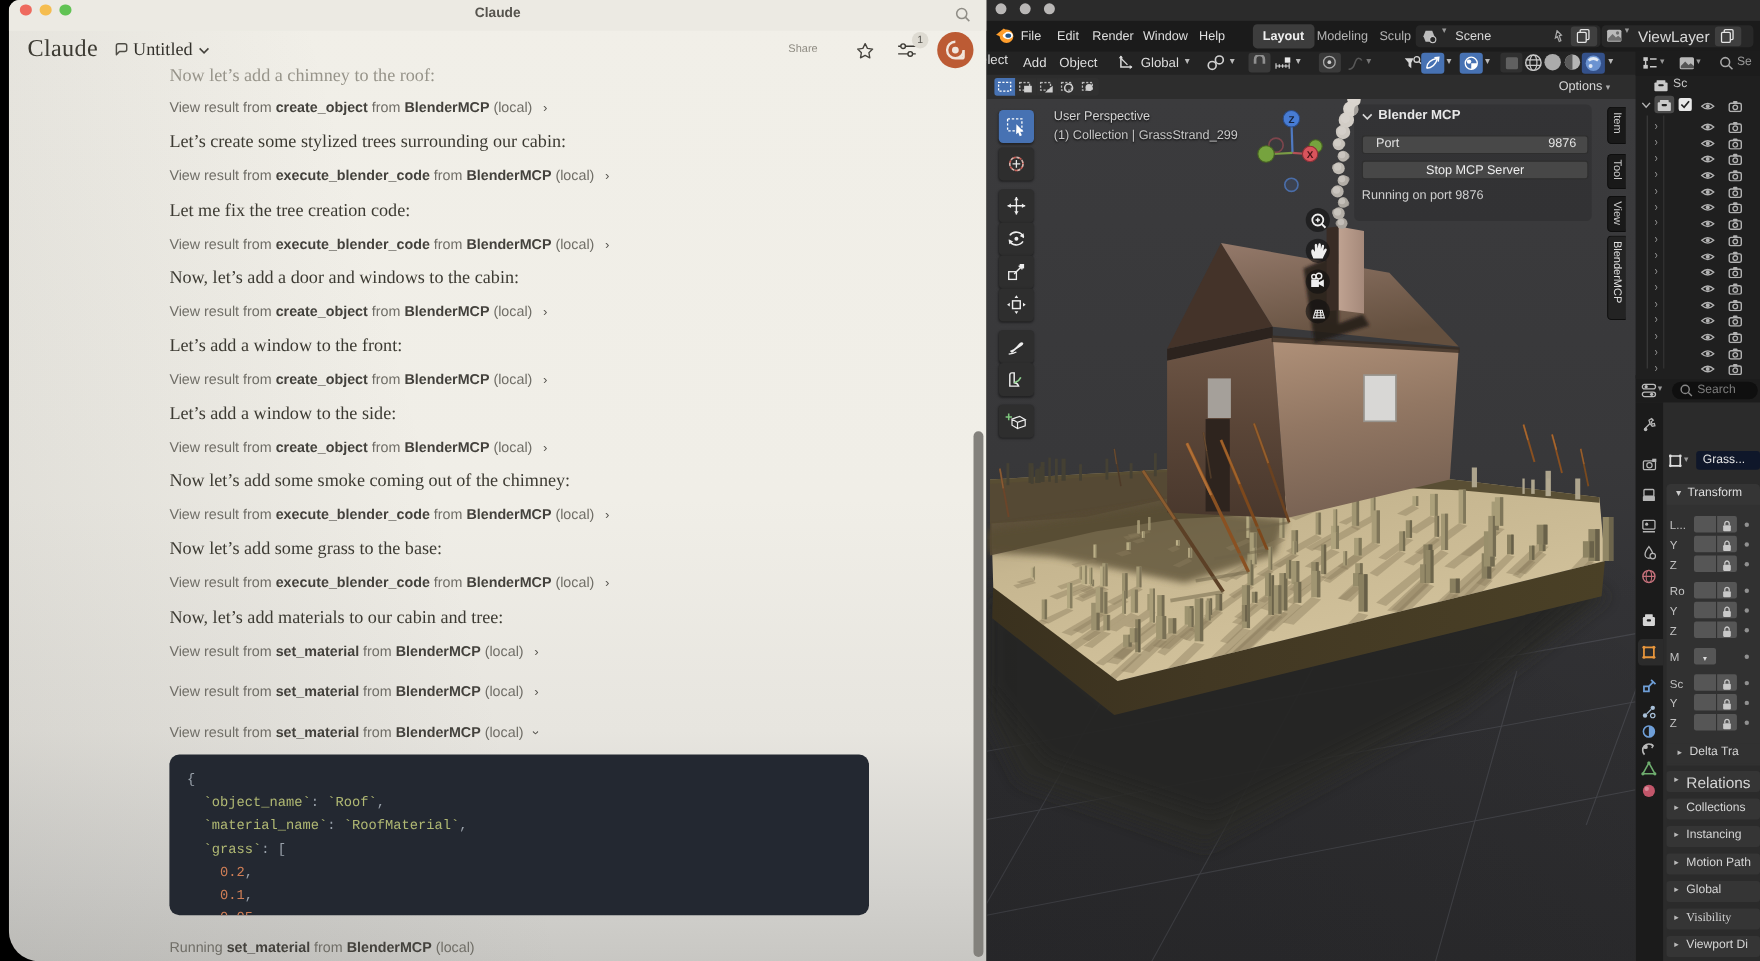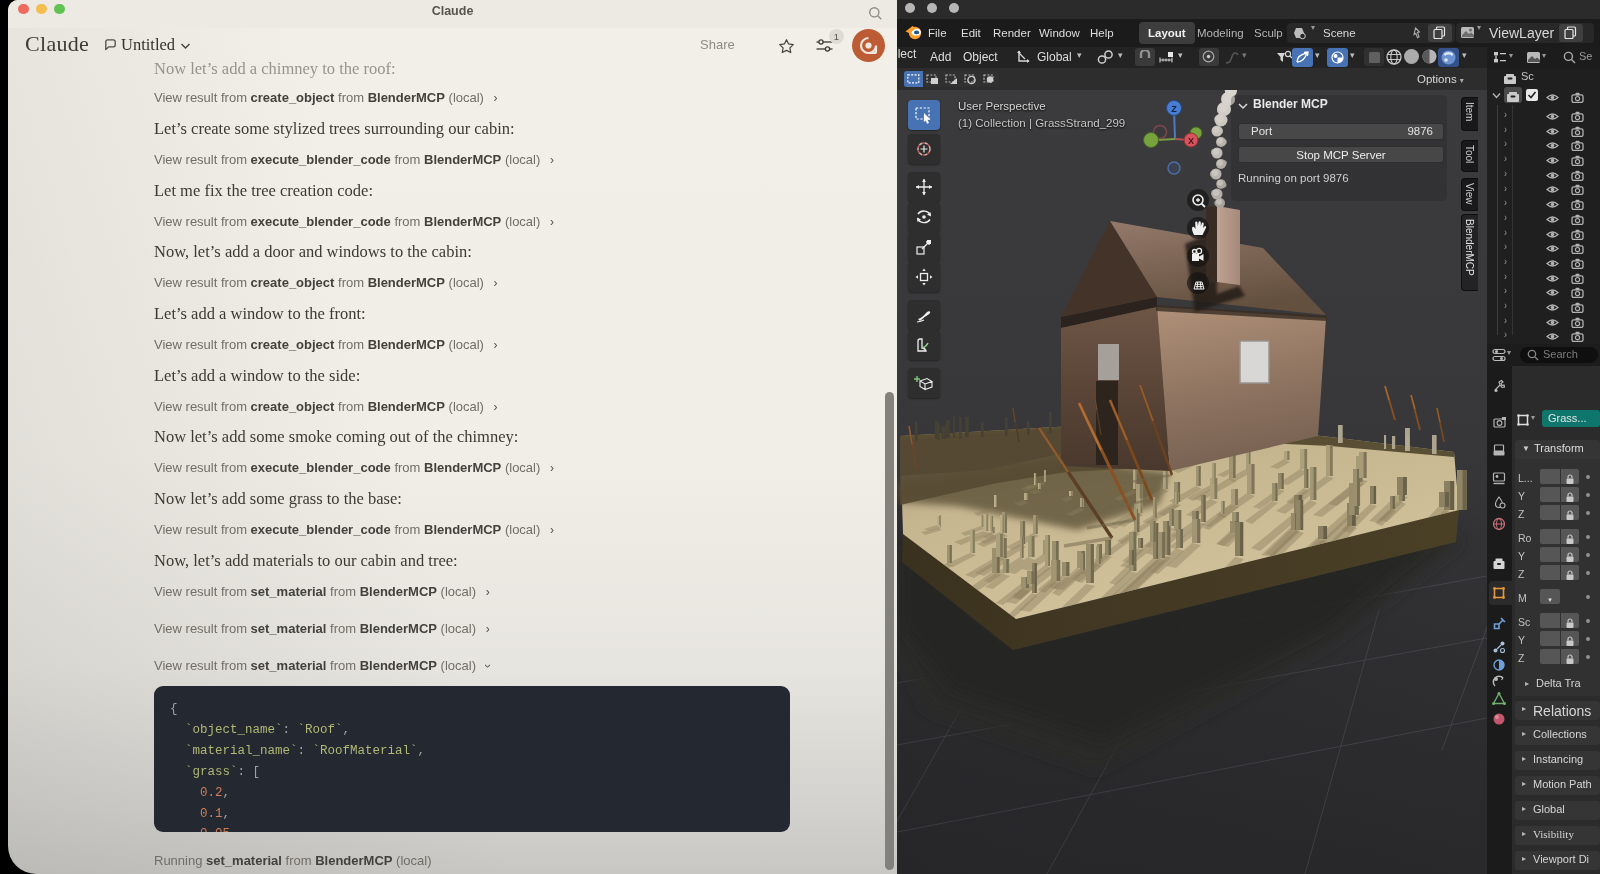--- a/index.html
+++ b/index.html
@@ -56,21 +56,21 @@
   </div>
   <div class="chead">
     <div class="serif" style="position:absolute; left:17px; top:3px; font-size:22px; color:#3d3b33; letter-spacing:0.3px;">Claude</div>
     <svg style="position:absolute; left:95px; top:9px;" width="15" height="15" viewBox="0 0 16 16">
       <path d="M3 13.5 L3 5 Q3 3 5 3 L11 3 Q13 3 13 5 L13 8.5 Q13 10.5 11 10.5 L6 10.5 Z" fill="none" stroke="#4e4c45" stroke-width="1.4" stroke-linejoin="round"></path>
     </svg>
     <div class="serif" style="position:absolute; left:113px; top:7px; font-size:16.5px; color:#33312b;">Untitled</div>
     <svg style="position:absolute; left:172px; top:14px;" width="11" height="8" viewBox="0 0 11 8">
       <path d="M1.5 2 L5.5 6 L9.5 2" fill="none" stroke="#44423c" stroke-width="1.4"></path>
     </svg>
-    <div style="position:absolute; left:692px; top:3px; width:60px; height:28px; line-height:28px; font-size:13px; color:#8f8c83;">Share</div>
+    <div style="position:absolute; left:692px; top:3px; width:60px; height:28px; text-align:center; line-height:28px; font-size:10px; color:#8f8c83;">Share</div>
     <svg style="position:absolute; left:770px; top:10px;" width="17" height="17" viewBox="0 0 18 18">
       <path d="M9 1.8 L11.2 6.3 L16.2 7 L12.6 10.5 L13.5 15.4 L9 13.1 L4.5 15.4 L5.4 10.5 L1.8 7 L6.8 6.3 Z" fill="none" stroke="#46443e" stroke-width="1.3" stroke-linejoin="round"></path>
     </svg>
     <svg style="position:absolute; left:808px; top:10px;" width="17" height="16" viewBox="0 0 17 16">
       <line x1="0.5" y1="4" x2="16.5" y2="4" stroke="#3c3a34" stroke-width="1.3"></line>
       <line x1="0.5" y1="11" x2="16.5" y2="11" stroke="#3c3a34" stroke-width="1.3"></line>
       <circle cx="5" cy="4" r="2.1" fill="#efede6" stroke="#3c3a34" stroke-width="1.3"></circle>
       <circle cx="11.5" cy="11" r="2.1" fill="#efede6" stroke="#3c3a34" stroke-width="1.3"></circle>
     </svg>
     <div style="position:absolute; left:821px; top:1px; width:15px; height:15px; border-radius:50%; background:#dedbd2; font-size:9.5px; color:#55534d; text-align:center; line-height:15px;">1</div>
@@ -1194,21 +1194,21 @@
 
     <div style="position:absolute; left:25px; top:22px; width:88px; height:508px; background:#2b2b2b;" id="pmain">
         <div style="position:absolute; left:4px; top:46px; width:14px; height:13px;"><svg width="14" height="13" viewBox="0 0 14 13">
             <rect x="2.5" y="2.5" width="9" height="9" rx="1" fill="none" stroke="#dedede" stroke-width="1.5"></rect>
             <circle cx="2.5" cy="2.5" r="1.3" fill="#dedede"></circle>
             <circle cx="11.5" cy="2.5" r="1.3" fill="#dedede"></circle>
             <circle cx="2.5" cy="11.5" r="1.3" fill="#dedede"></circle>
             <circle cx="11.5" cy="11.5" r="1.3" fill="#dedede"></circle>
           </svg></div>
         <span style="position:absolute; left:19px; top:47px; font-size:8px; color:#999;">▾</span>
-        <div style="position:absolute; left:30px; top:44px; width:58px; height:17px; background:#0f766e; border-radius:3px; font-size:11px; color:#e5e5e5; padding:2px 0 0 6px;">Grass...</div>
+        <div style="position:absolute; left:30px; top:44px; width:58px; height:17px; background:#0f172a; border-radius:3px; font-size:11px; color:#e5e5e5; padding:2px 0 0 6px;">Grass...</div>
         <div style="position:absolute; left:3px; top:74px; width:85px; height:19px; background:#353535; border-radius:4px 4px 0 0;">
           <span style="position:absolute; left:7px; top:4px; font-size:8px; color:#ccc;">▼</span>
           <span style="position:absolute; left:19px; top:2px; font-size:11px; color:#dedede;">Transform</span>
         </div>
         <div style="position:absolute; left:3px; top:93px; width:85px; height:237px; background:#313131;"></div>
         <div style="position:absolute; left:6px; top:106px; font-size:10.5px; color:#c2c2c2;">L...</div>
         <div style="position:absolute; left:28px; top:103px; width:20px; height:15px; background:#565656; border-radius:2px 0 0 2px;"></div>
         <div style="position:absolute; left:49px; top:103px; width:18px; height:15px; background:#565656; border-radius:0 2px 2px 0;">
           <div style="position:absolute;left:4px;top:2px;"><svg width="10" height="11" viewBox="0 0 10 11">
               <rect x="1.5" y="4.5" width="7" height="5.5" rx="1" fill="#c9c9c9"></rect>

